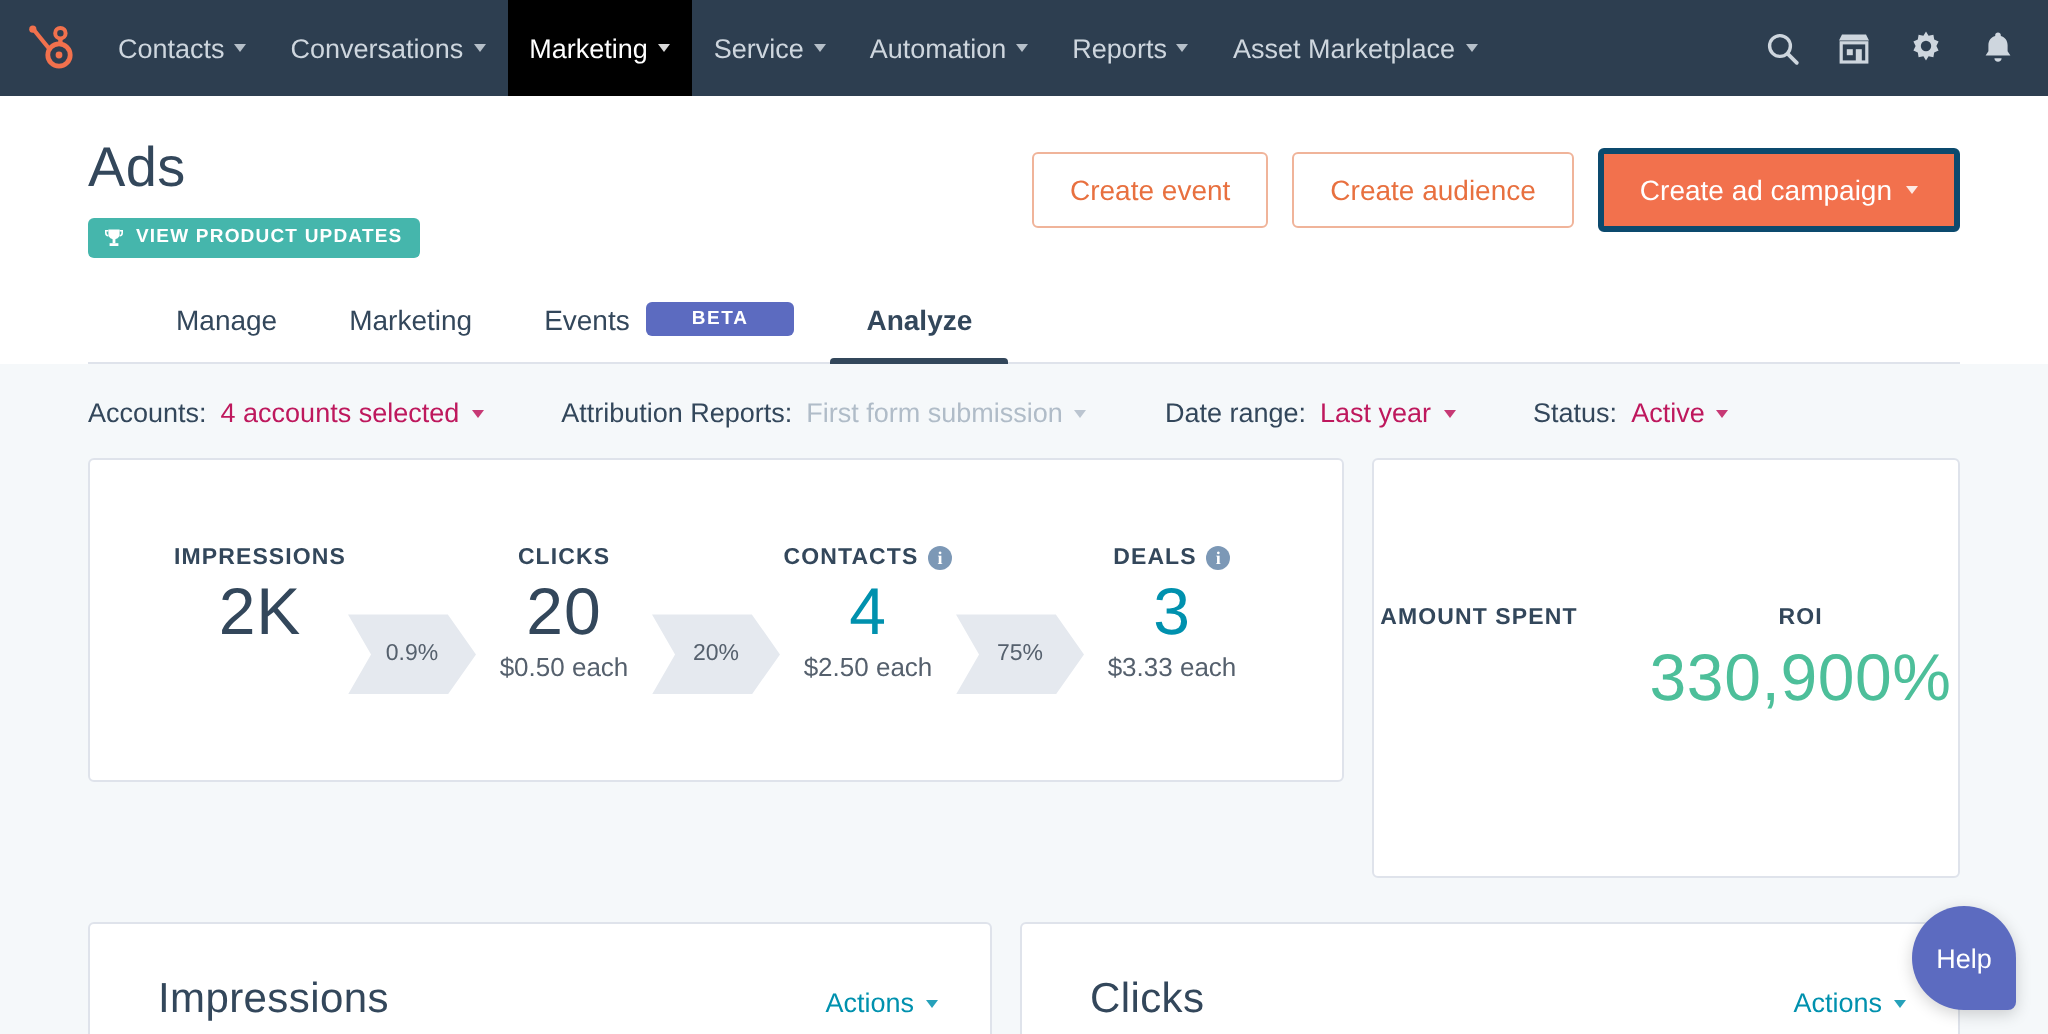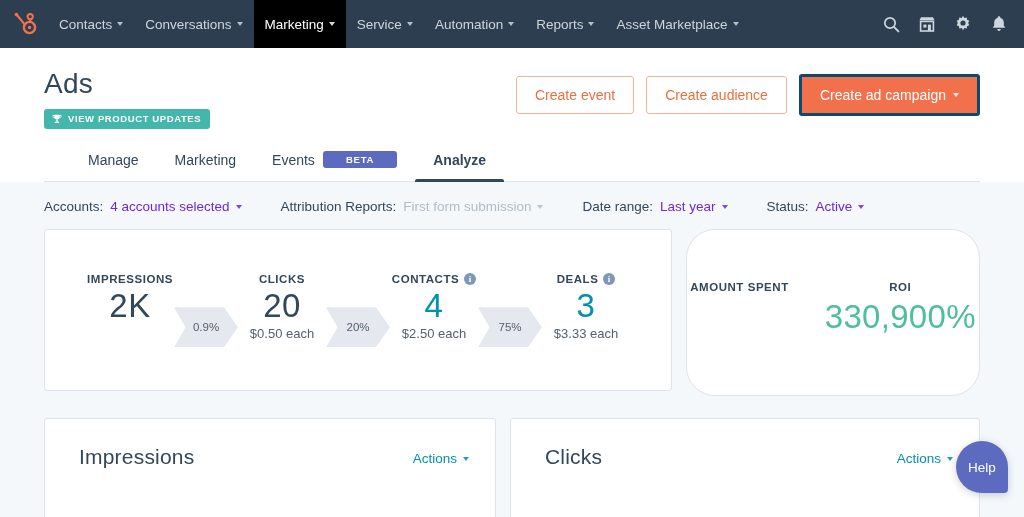--- a/index.html
+++ b/index.html
@@ -112,39 +112,39 @@
   
   .filterbar {
     display: flex; align-items: center; gap: 23px;
     padding: 17px 44px 15px 44px;
     font-size: 13.5px; color: #33475b;
     flex-wrap: nowrap;
   }
   .filter-group { display: flex; align-items: center; gap: 7px; margin-right: 16px; }
   .filter-label { color: #33475b; }
   .filter-value {
-    color: #6d28d9; cursor: pointer;
+    color: #be185d; cursor: pointer;
     display: inline-flex; align-items: center; gap: 6px;
   }
   .filter-value.muted { color: #b0bcc8; }
   .filter-value .caret { border-top-color: currentColor; }
 
   
   .cards-row {
     display: flex; gap: 14px;
     padding: 0 44px;
     align-items: stretch;
   }
   .card {
     background: #ffffff;
     border: 1px solid #dfe3eb;
     border-radius: 3px;
   }
   .card-funnel { flex: 0 0 628px; height: 162px; display: flex; align-items: center; }
-  .card-roi { flex: 1; height: 167px; display: flex; align-items: center; justify-content: center; border-radius: 29px; }
+  .card-roi { flex: 1; height: 210px; display: flex; align-items: center; justify-content: center; }
 
   
   .funnel {
     display: flex; align-items: flex-start; justify-content: center;
     width: 100%; padding: 0 22px;
   }
   .metric {
     display: flex; flex-direction: column; align-items: center;
     min-width: 96px;
   }
@@ -213,21 +213,21 @@
   }
   .chart-actions {
     margin-left: auto; margin-top: 6px;
     color: #0091ae; font-size: 13.5px; cursor: pointer;
     display: inline-flex; align-items: center; gap: 6px;
   }
   .chart-actions .caret { border-top-color: currentColor; }
 
   
   .help-btn {
-    position: fixed; right: 16px; bottom: 24px;
+    position: fixed; right: 16px; bottom: 12px;
     width: 52px; height: 52px;
     background: #5c6bc0; color: #ffffff;
     border-radius: 26px 26px 4px 26px;
     display: flex; align-items: center; justify-content: center;
     font-size: 13.5px; cursor: pointer;
     box-shadow: 0 2px 8px rgba(0,0,0,.18);
     z-index: 50;
   }
 </style>
 </head>

